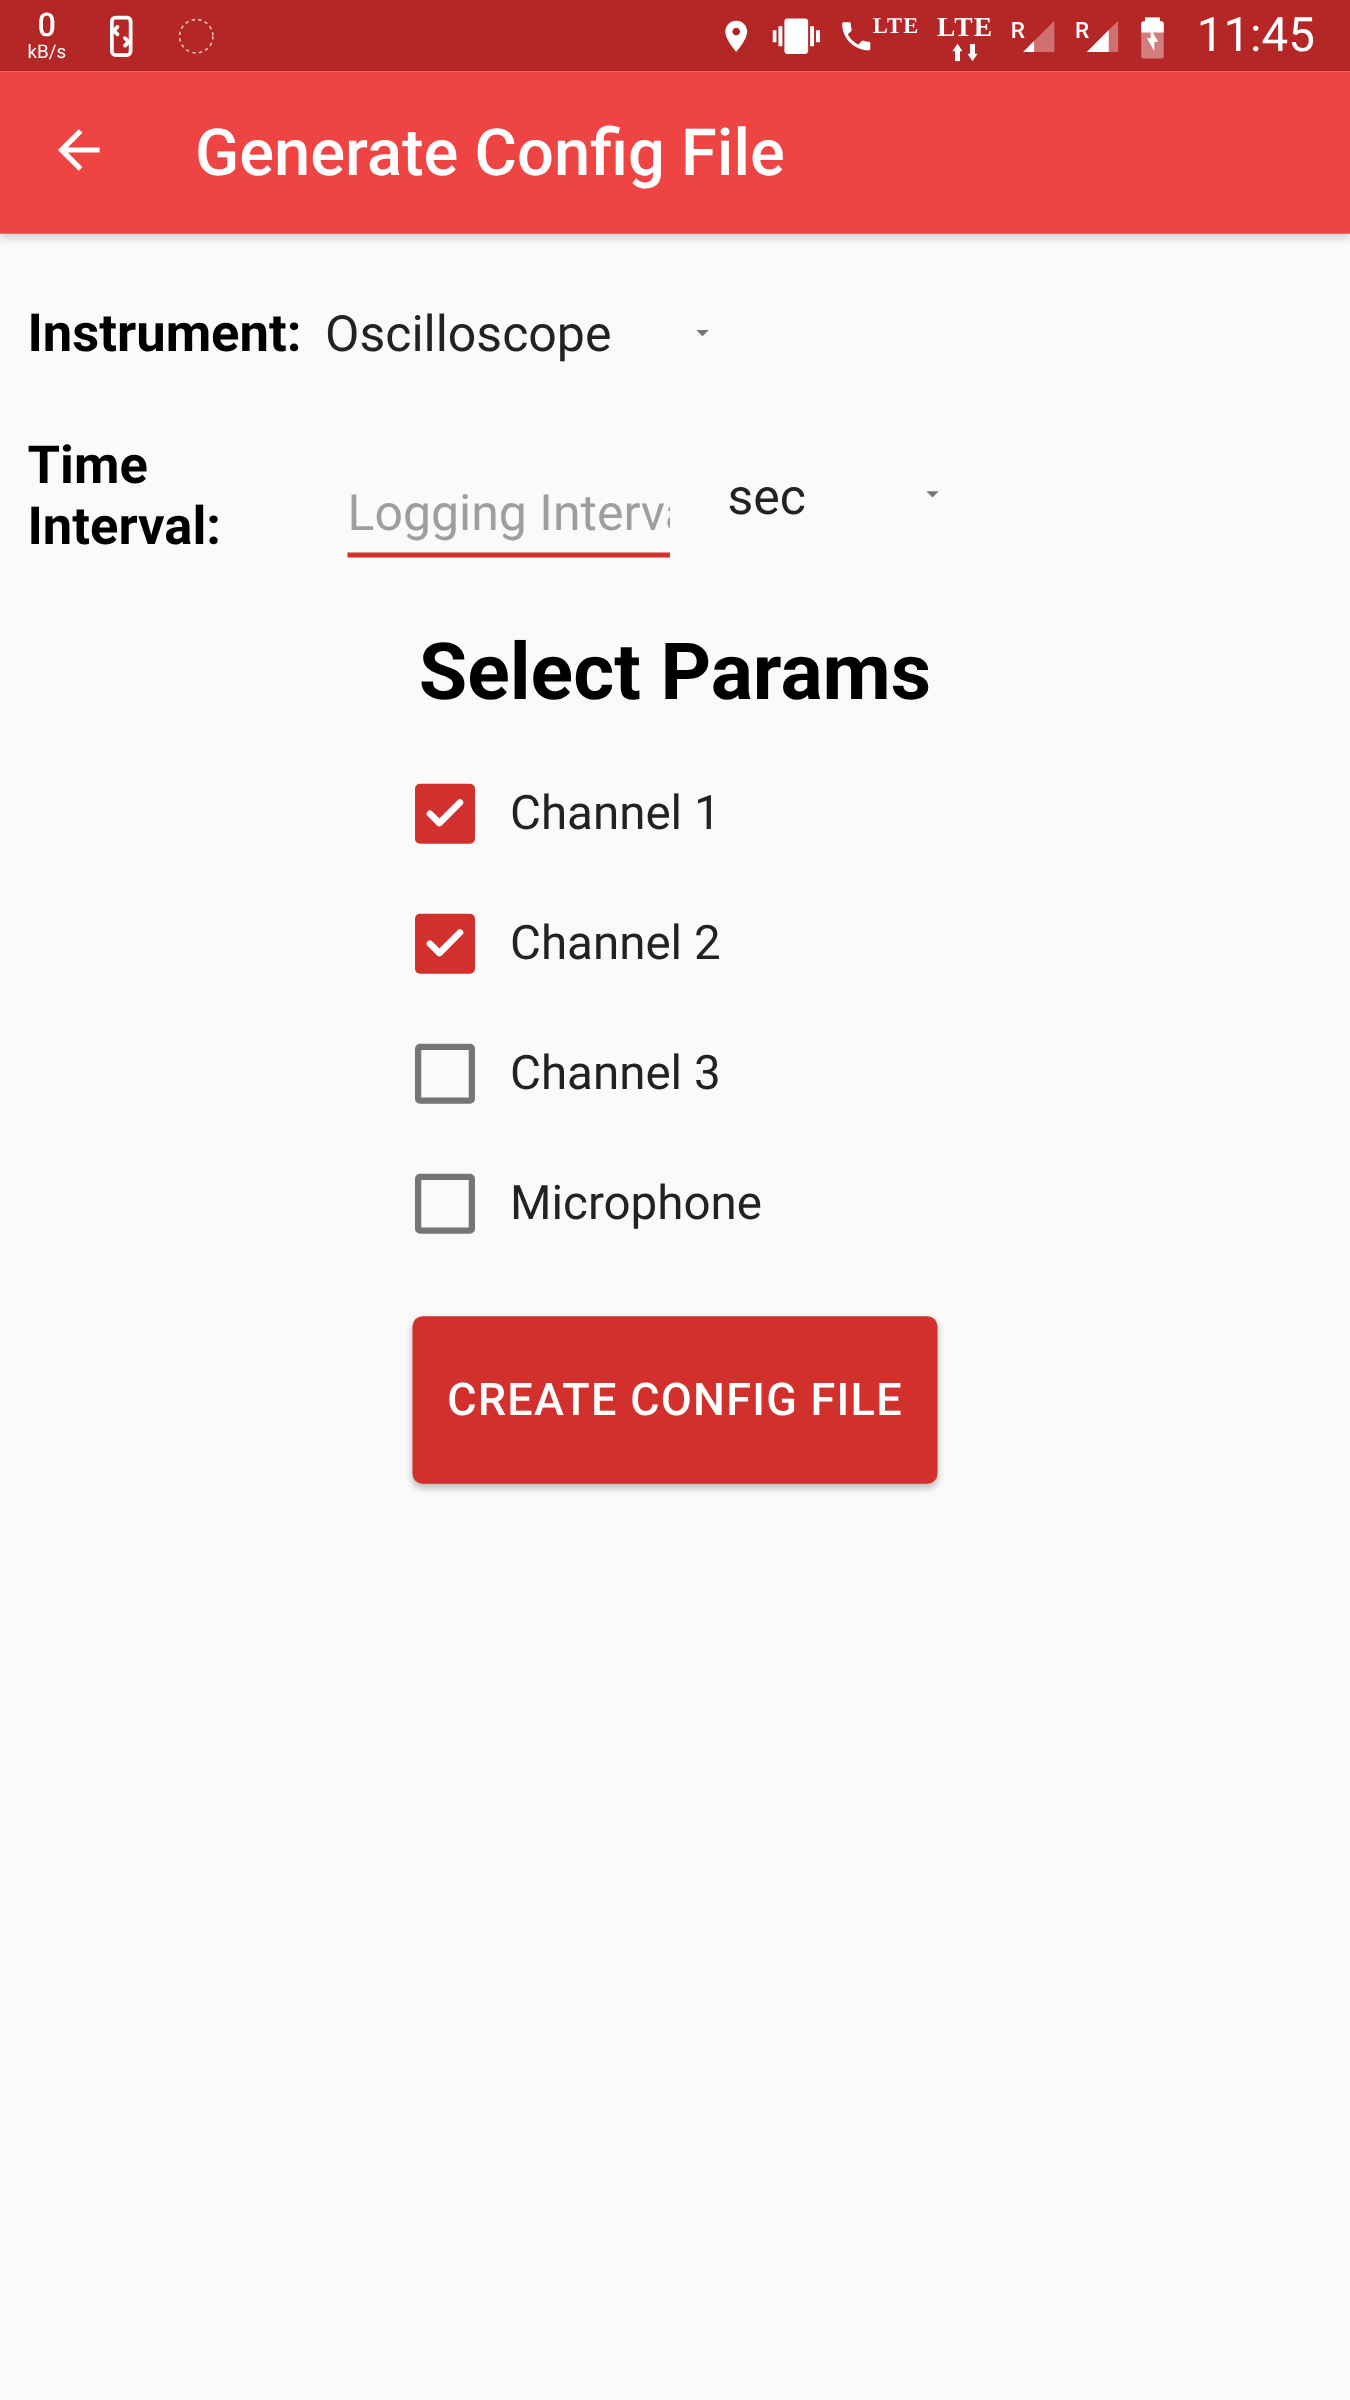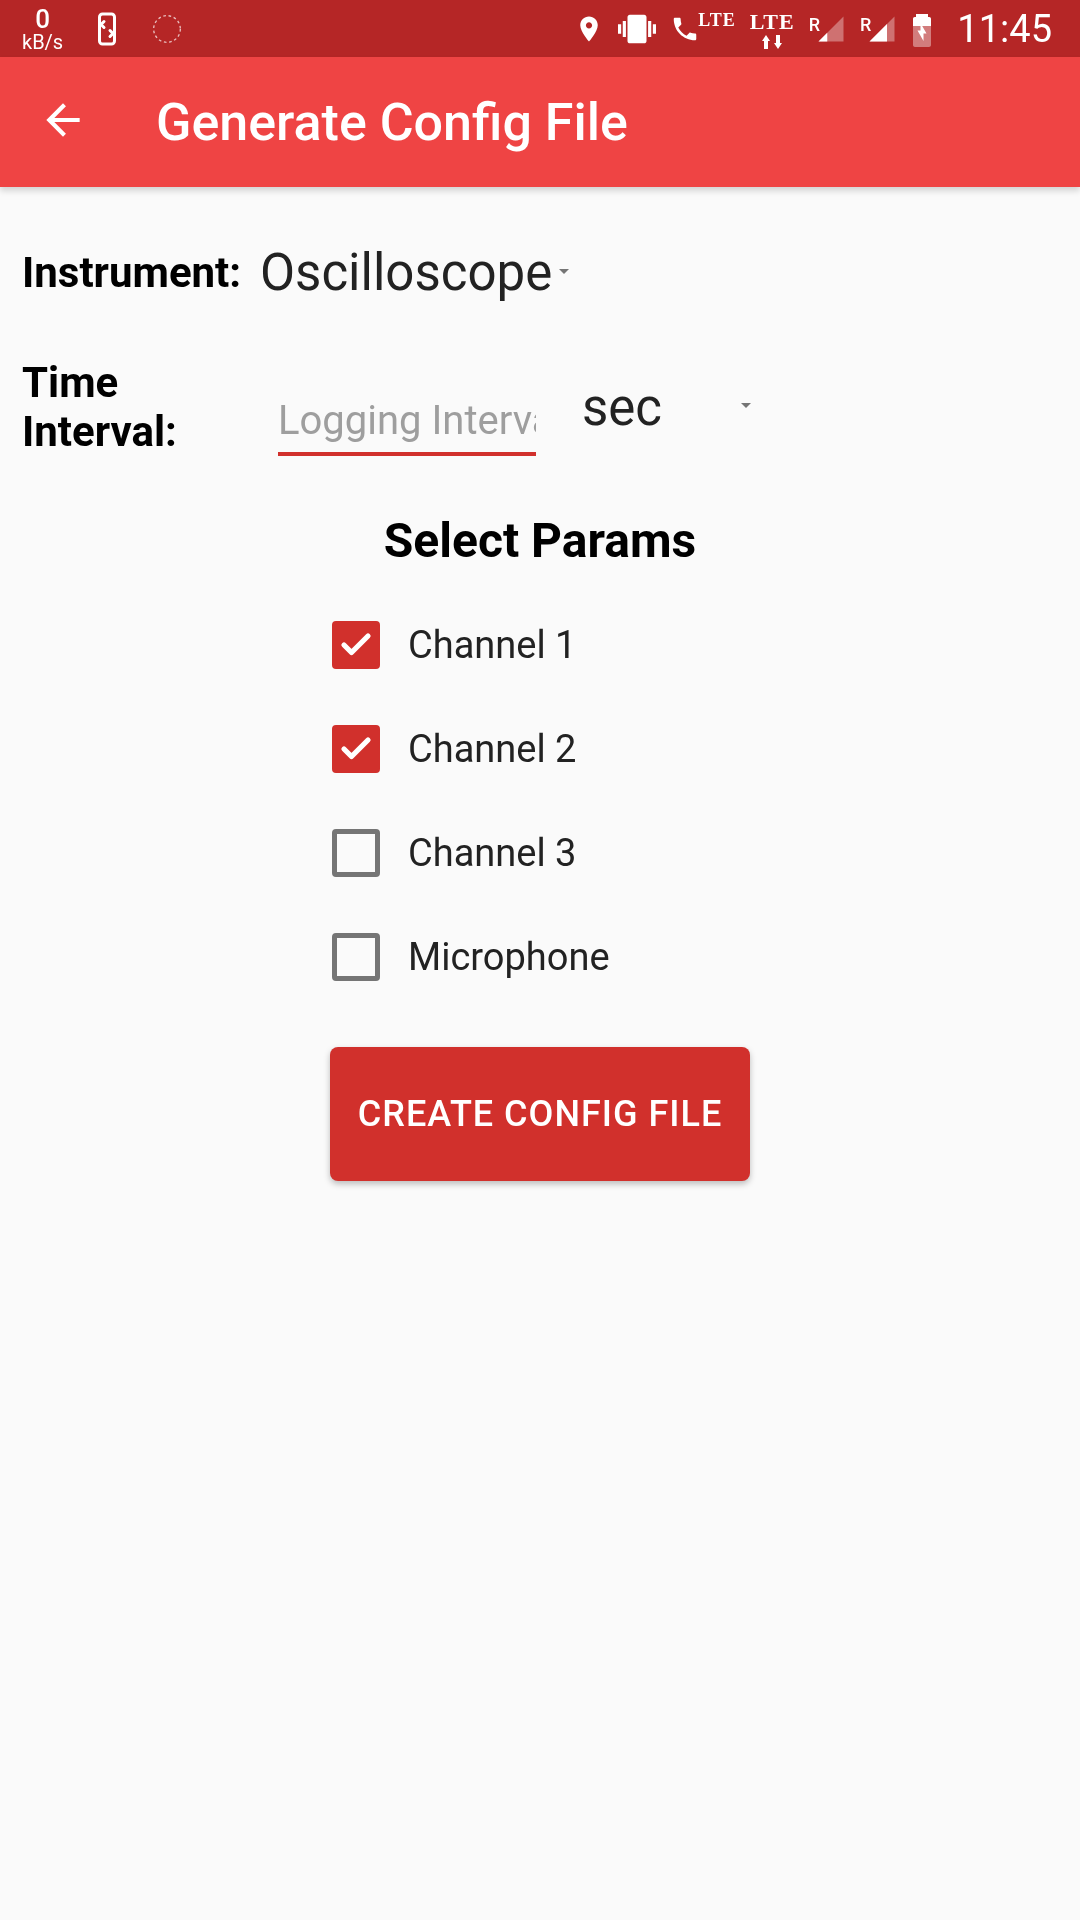--- a/index.html
+++ b/index.html
@@ -37,21 +37,21 @@
       display: flex;
       flex-direction: column;
       align-items: center;
       line-height: 1;
     }
     .data-rate-num {
       font-size: 26px;
       font-weight: 500;
     }
     .data-rate-unit {
-      font-size: 20px;
+      font-size: 15px;
       font-weight: 400;
     }
     .status-icon {
       display: inline-flex;
       align-items: center;
       justify-content: center;
     }
     .status-time {
       font-size: 38px;
       font-weight: 400;
@@ -104,21 +104,21 @@
     }
     .dropdown {
       flex: 0 0 auto;
       display: flex;
       align-items: center;
       justify-content: space-between;
       width: 320px;
       padding-left: 6px;
     }
     .dropdown-text {
-      font-size: 51px;
+      font-size: 40px;
       color: #222;
       text-align: center;
     }
     .dropdown-caret {
       color: #757575;
     }
     .interval-row {
       align-items: flex-end;
       margin-top: 12px;
     }
@@ -142,21 +142,21 @@
     .unit-dropdown {
       display: flex;
       align-items: center;
       justify-content: space-between;
       width: 176px;
       margin-left: 46px;
       align-self: center;
     }
     .section-heading {
       text-align: center;
-      font-size: 48px;
+      font-size: 63px;
       font-weight: 700;
       color: #000;
       margin-top: 22px;
       margin-bottom: 52px;
     }
     .params-list {
       display: flex;
       flex-direction: column;
       gap: 56px;
       align-items: flex-start;

